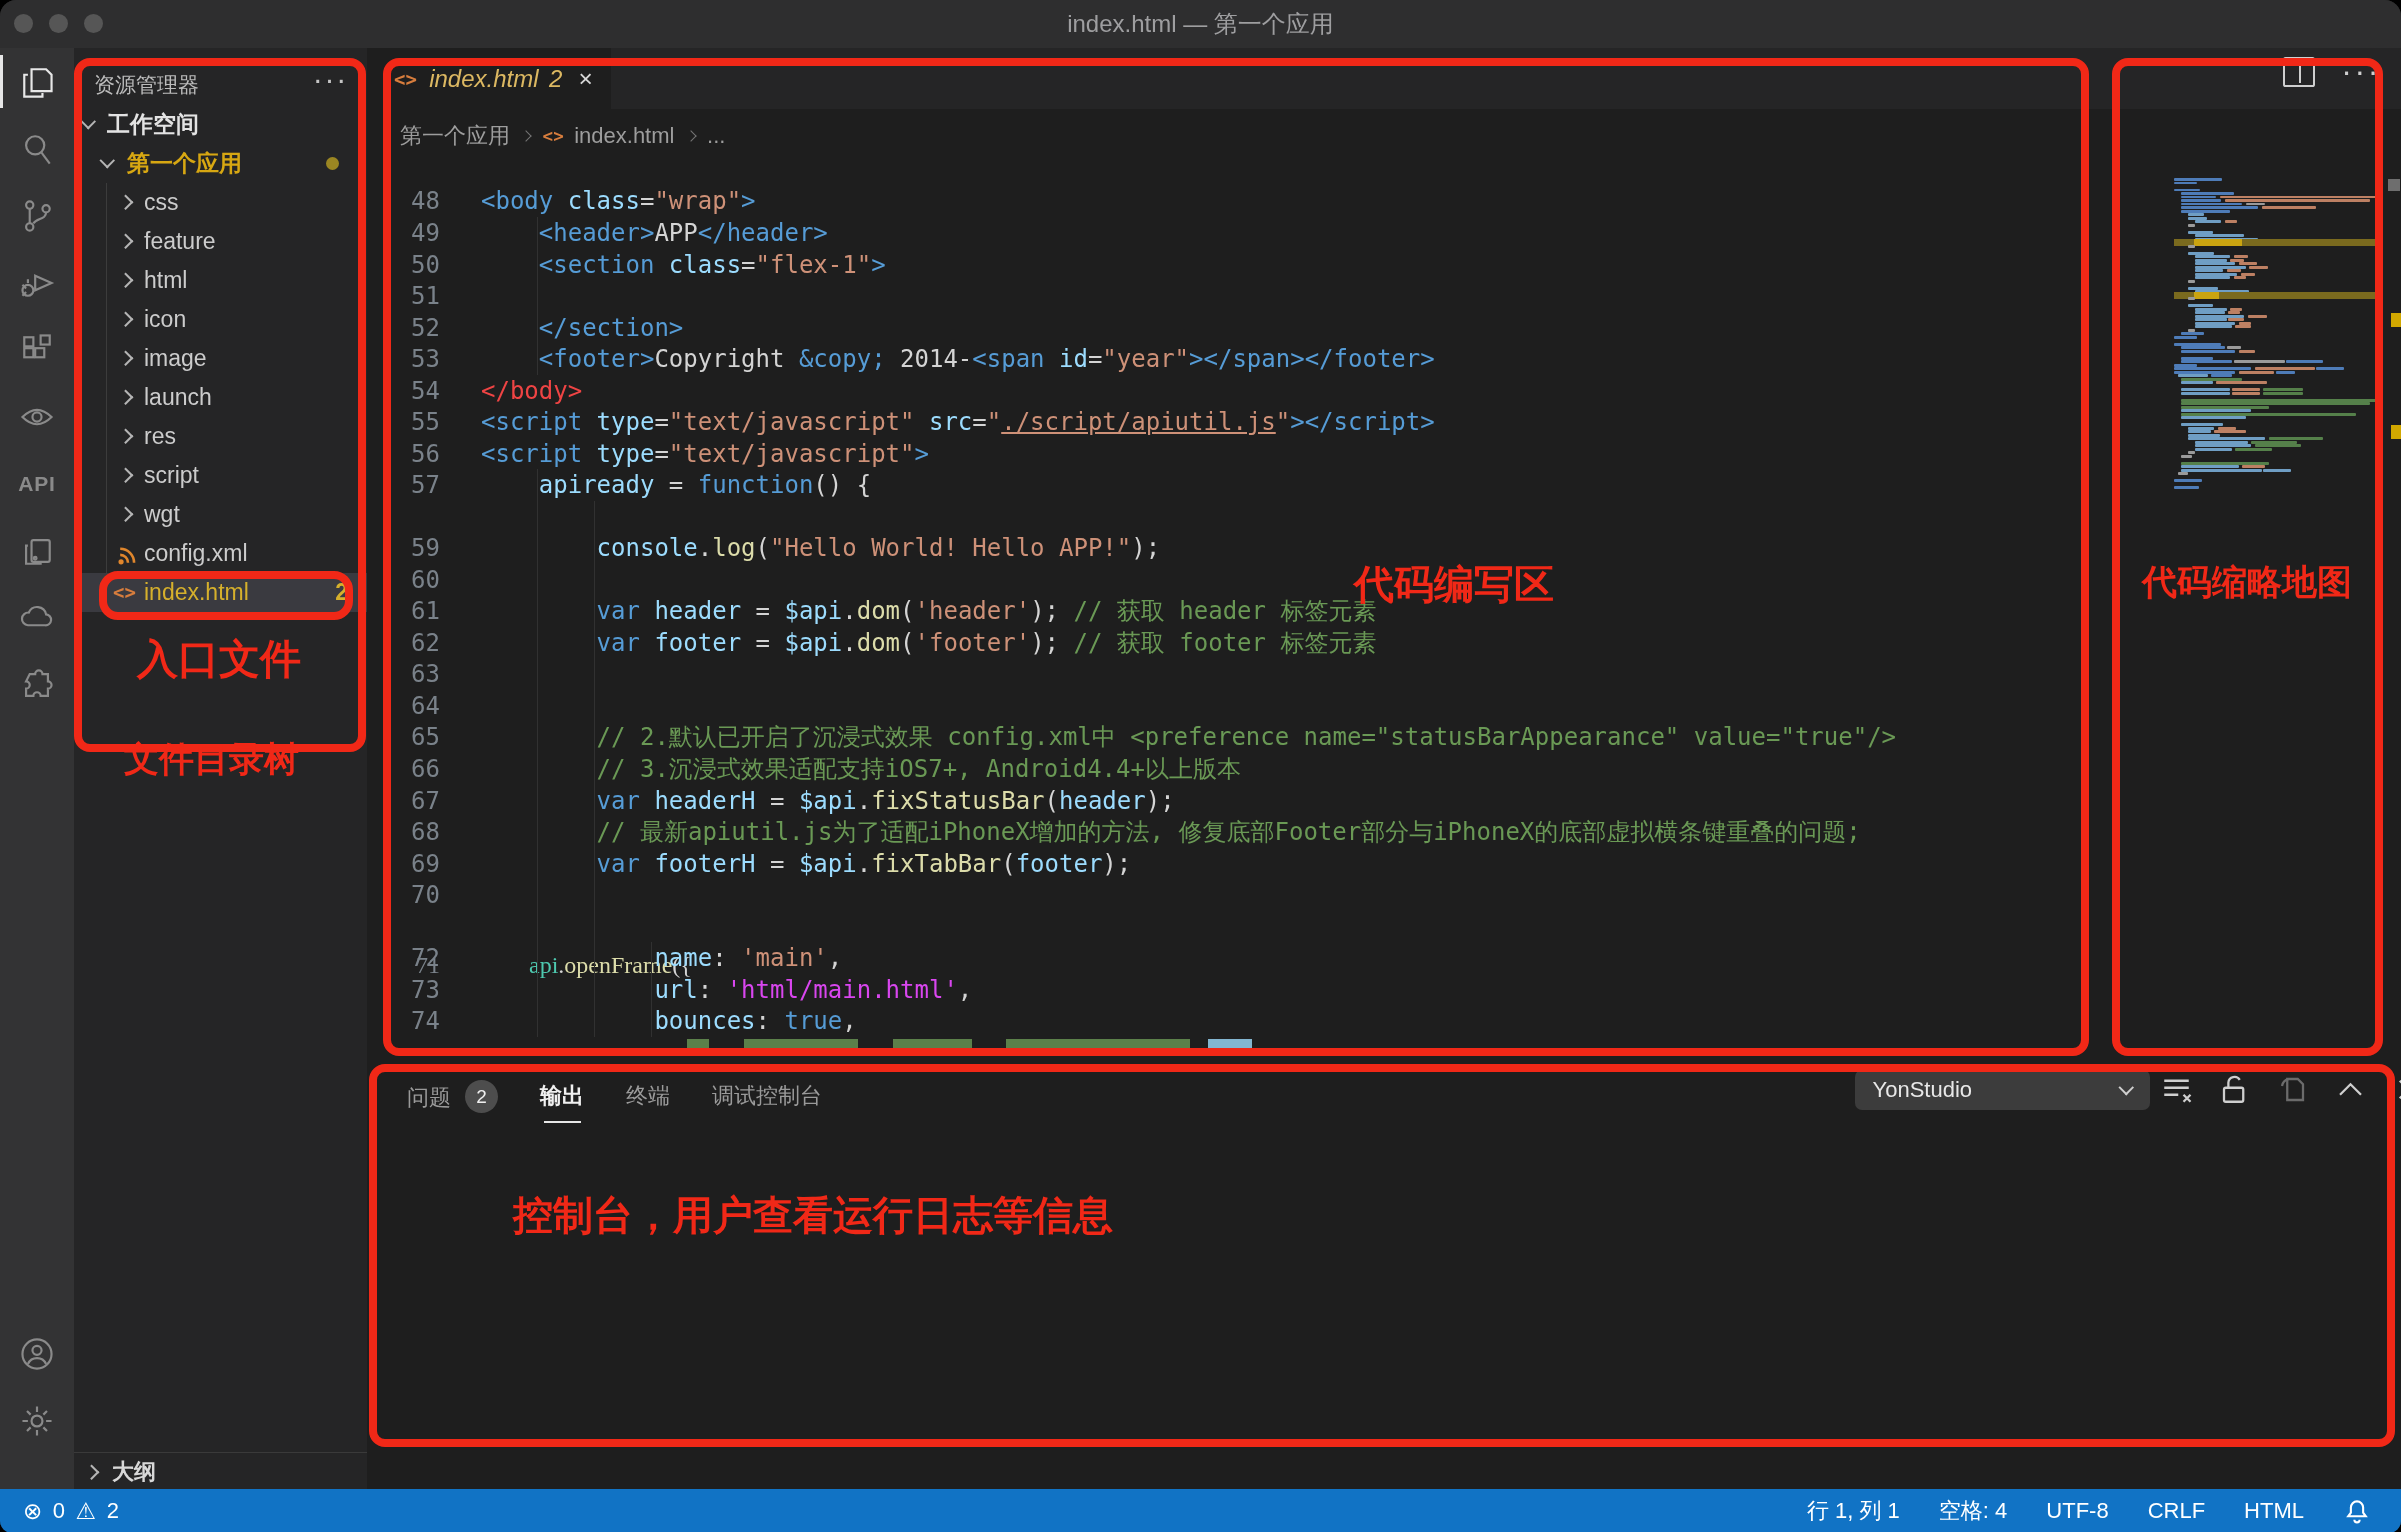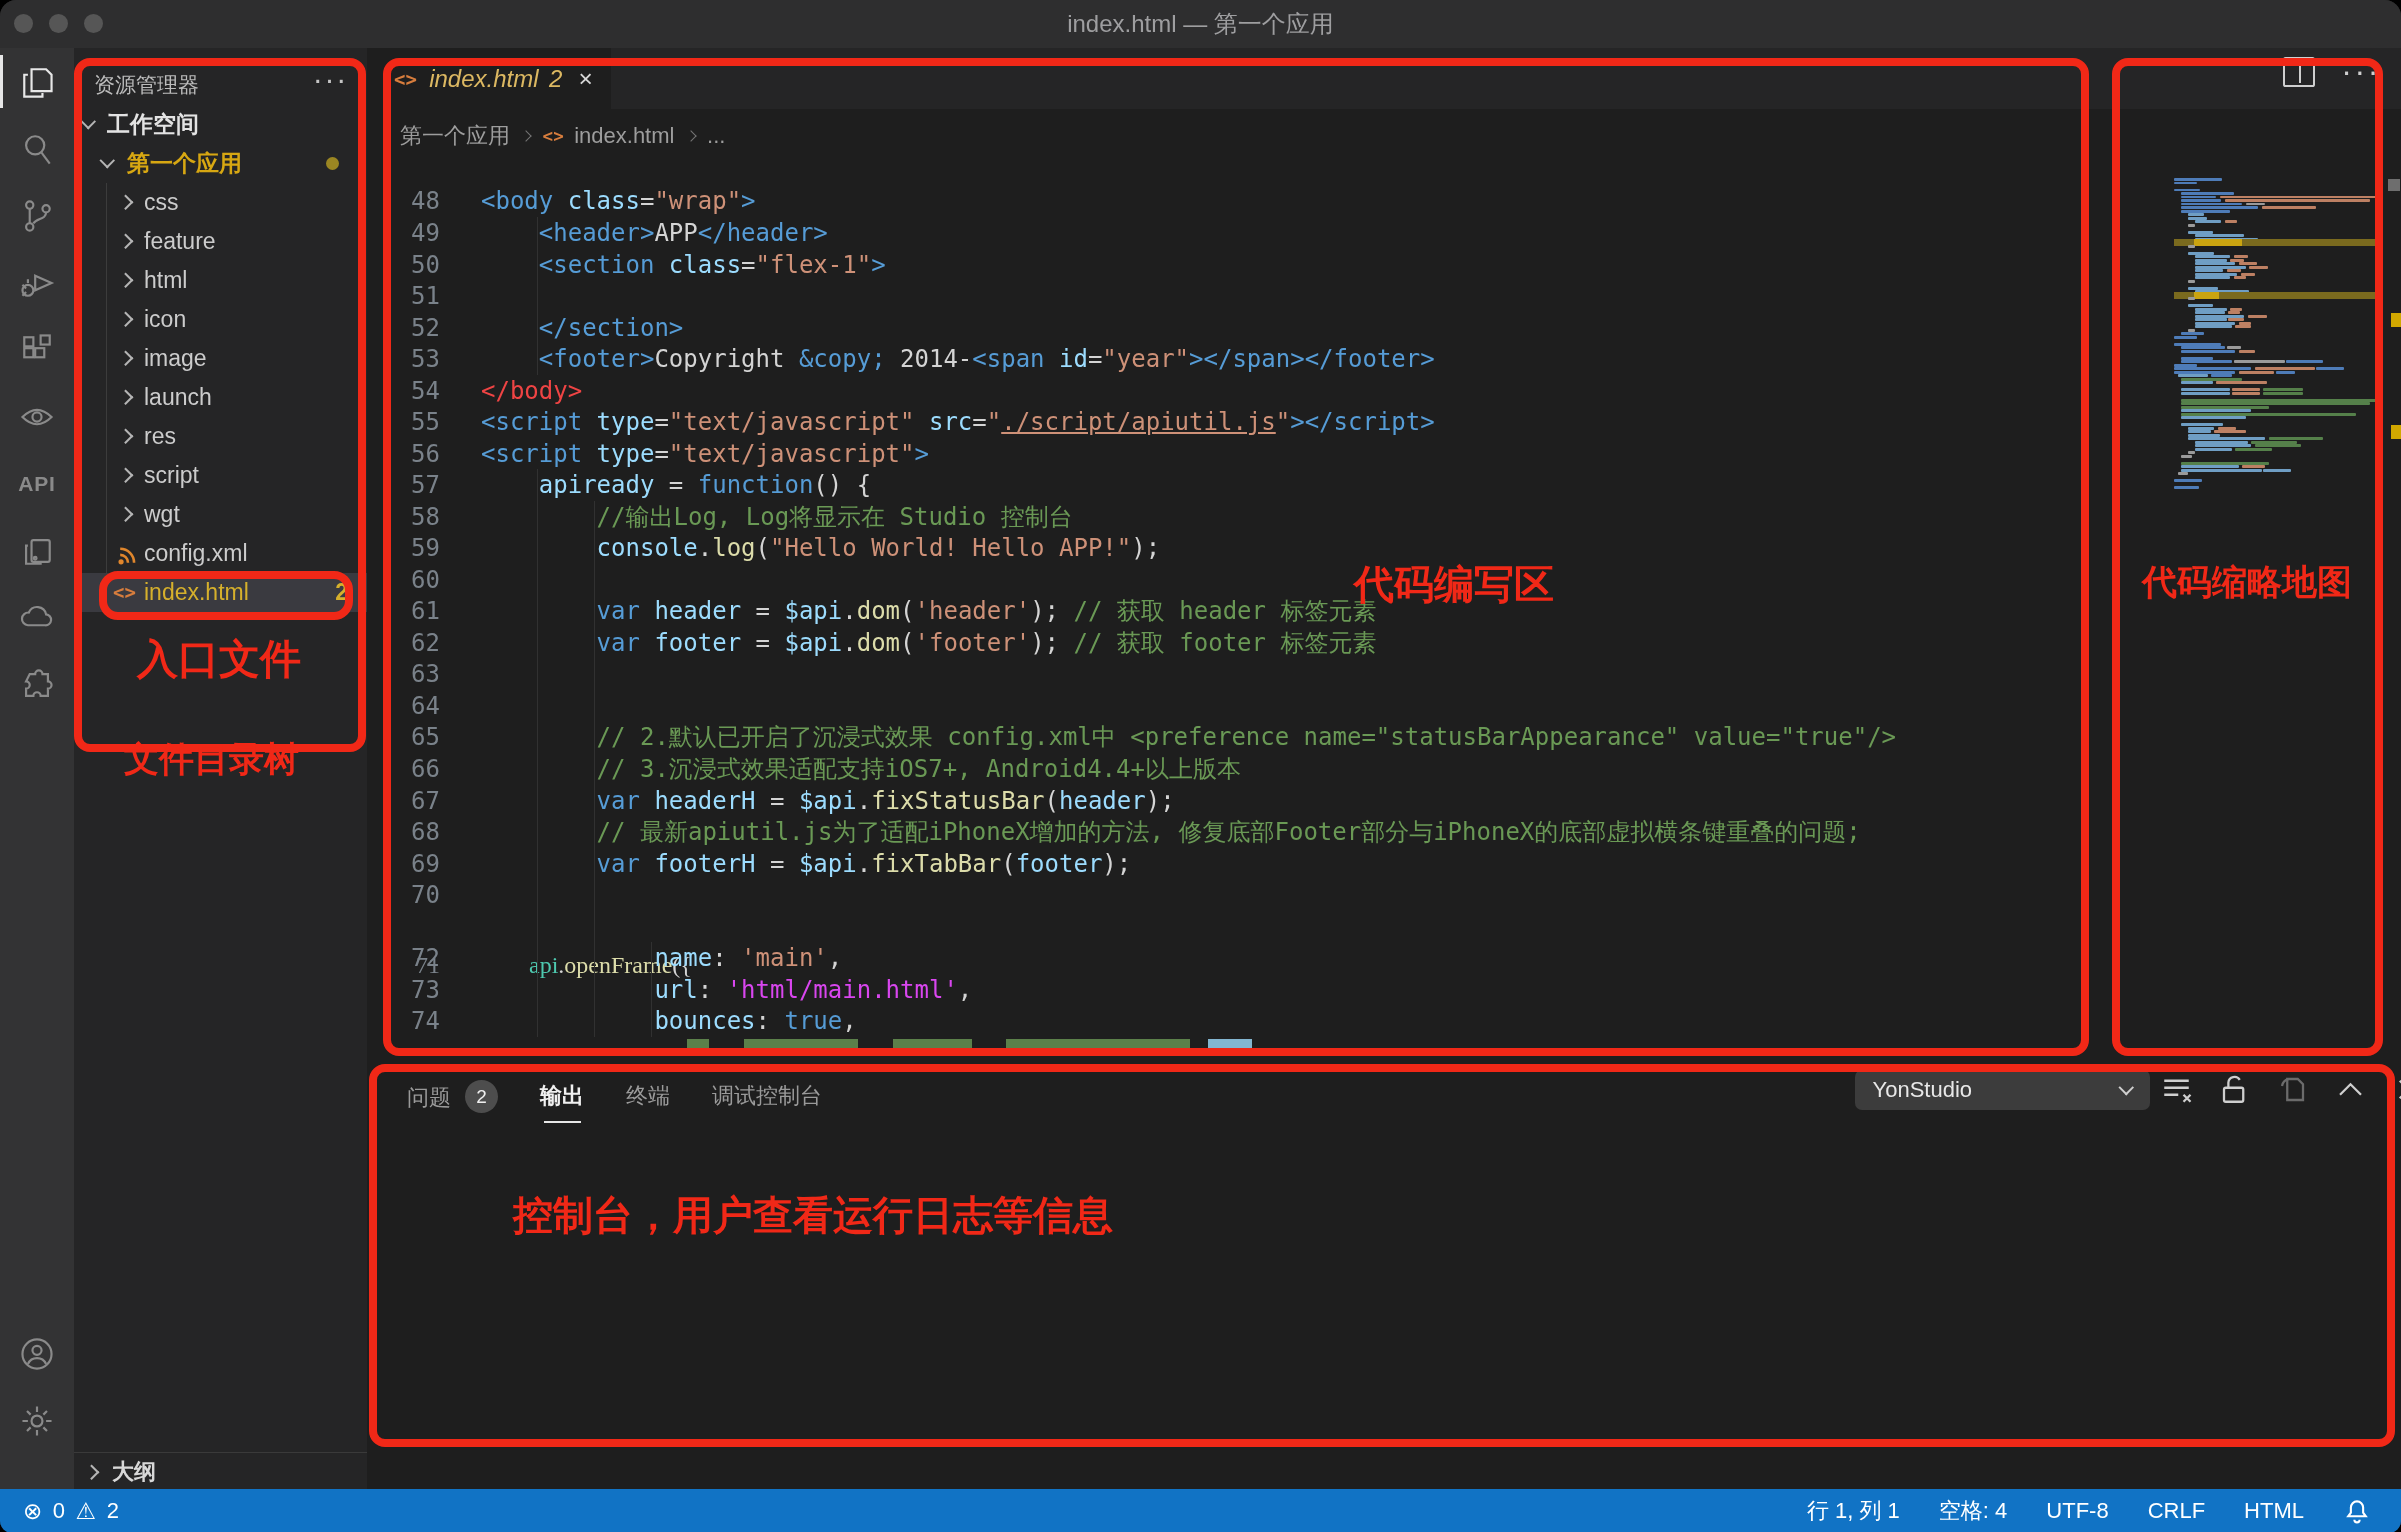--- a/index.html
+++ b/index.html
@@ -293,21 +293,20 @@
         <div class="cl" style="top: 137px;"><span class="num">48</span><span class="src"><span style="color: rgb(86, 156, 214);">&lt;body </span><span style="color: rgb(156, 220, 254);">class</span><span style="color: rgb(212, 212, 212);">=</span><span style="color: rgb(206, 145, 120);">"wrap"</span><span style="color: rgb(86, 156, 214);">&gt;</span></span></div>
         <div class="cl" style="top: 169px;"><span class="num">49</span><span class="src"><span style="color: rgb(212, 212, 212);">    </span><span style="color: rgb(86, 156, 214);">&lt;header&gt;</span><span style="color: rgb(212, 212, 212);">APP</span><span style="color: rgb(86, 156, 214);">&lt;/header&gt;</span></span></div>
         <div class="cl" style="top: 201px;"><span class="num">50</span><span class="src"><span style="color: rgb(212, 212, 212);">    </span><span style="color: rgb(86, 156, 214);">&lt;section </span><span style="color: rgb(156, 220, 254);">class</span><span style="color: rgb(212, 212, 212);">=</span><span style="color: rgb(206, 145, 120);">"flex-1"</span><span style="color: rgb(86, 156, 214);">&gt;</span></span></div>
         <div class="cl" style="top: 232px;"><span class="num">51</span><span class="src"></span></div>
         <div class="cl" style="top: 264px;"><span class="num">52</span><span class="src"><span style="color: rgb(212, 212, 212);">    </span><span style="color: rgb(86, 156, 214);">&lt;/section&gt;</span></span></div>
         <div class="cl" style="top: 295px;"><span class="num">53</span><span class="src"><span style="color: rgb(212, 212, 212);">    </span><span style="color: rgb(86, 156, 214);">&lt;footer&gt;</span><span style="color: rgb(212, 212, 212);">Copyright </span><span style="color: rgb(86, 156, 214);">&amp;copy;</span><span style="color: rgb(212, 212, 212);"> 2014-</span><span style="color: rgb(86, 156, 214);">&lt;span </span><span style="color: rgb(156, 220, 254);">id</span><span style="color: rgb(212, 212, 212);">=</span><span style="color: rgb(206, 145, 120);">"year"</span><span style="color: rgb(86, 156, 214);">&gt;&lt;/span&gt;&lt;/footer&gt;</span></span></div>
         <div class="cl" style="top: 327px;"><span class="num">54</span><span class="src"><span style="color: #ef4444;">&lt;/body&gt;</span></span></div>
         <div class="cl" style="top: 358px;"><span class="num">55</span><span class="src"><span style="color: rgb(86, 156, 214);">&lt;script </span><span style="color: rgb(156, 220, 254);">type</span><span style="color: rgb(212, 212, 212);">=</span><span style="color: rgb(206, 145, 120);">"text/javascript"</span><span style="color: rgb(212, 212, 212);"> </span><span style="color: rgb(156, 220, 254);">src</span><span style="color: rgb(212, 212, 212);">=</span><span style="color: rgb(206, 145, 120);">"</span><span class="tok-u" style="color: rgb(206, 145, 120);">./script/apiutil.js</span><span style="color: rgb(206, 145, 120);">"</span><span style="color: rgb(86, 156, 214);">&gt;&lt;/script&gt;</span></span></div>
         <div class="cl" style="top: 390px;"><span class="num">56</span><span class="src"><span style="color: rgb(86, 156, 214);">&lt;script </span><span style="color: rgb(156, 220, 254);">type</span><span style="color: rgb(212, 212, 212);">=</span><span style="color: rgb(206, 145, 120);">"text/javascript"</span><span style="color: rgb(86, 156, 214);">&gt;</span></span></div>
         <div class="cl" style="top: 421px;"><span class="num">57</span><span class="src"><span style="color: rgb(212, 212, 212);">    </span><span style="color: rgb(156, 220, 254);">apiready</span><span style="color: rgb(212, 212, 212);"> = </span><span style="color: rgb(86, 156, 214);">function</span><span style="color: rgb(212, 212, 212);">() {</span></span></div>
-        <div class="cl" style="top: 453px;"><span class="num">58</span><span class="src"><span style="color: rgb(212, 212, 212);">        </span><span style="color: rgb(106, 153, 85);">//输出Log, Log将显示在 Studio 控制台</span></span></div>
         <div class="cl" style="top: 484px;"><span class="num">59</span><span class="src"><span style="color: rgb(212, 212, 212);">        </span><span style="color: rgb(156, 220, 254);">console</span><span style="color: rgb(212, 212, 212);">.</span><span style="color: rgb(220, 220, 170);">log</span><span style="color: rgb(212, 212, 212);">(</span><span style="color: rgb(206, 145, 120);">"Hello World! Hello APP!"</span><span style="color: rgb(212, 212, 212);">);</span></span></div>
         <div class="cl" style="top: 516px;"><span class="num">60</span><span class="src"></span></div>
         <div class="cl" style="top: 547px;"><span class="num">61</span><span class="src"><span style="color: rgb(212, 212, 212);">        </span><span style="color: rgb(86, 156, 214);">var</span><span style="color: rgb(156, 220, 254);"> header</span><span style="color: rgb(212, 212, 212);"> = </span><span style="color: rgb(156, 220, 254);">$api</span><span style="color: rgb(212, 212, 212);">.</span><span style="color: rgb(220, 220, 170);">dom</span><span style="color: rgb(212, 212, 212);">(</span><span style="color: rgb(206, 145, 120);">'header'</span><span style="color: rgb(212, 212, 212);">); </span><span style="color: rgb(106, 153, 85);">// 获取 header 标签元素</span></span></div>
         <div class="cl" style="top: 579px;"><span class="num">62</span><span class="src"><span style="color: rgb(212, 212, 212);">        </span><span style="color: rgb(86, 156, 214);">var</span><span style="color: rgb(156, 220, 254);"> footer</span><span style="color: rgb(212, 212, 212);"> = </span><span style="color: rgb(156, 220, 254);">$api</span><span style="color: rgb(212, 212, 212);">.</span><span style="color: rgb(220, 220, 170);">dom</span><span style="color: rgb(212, 212, 212);">(</span><span style="color: rgb(206, 145, 120);">'footer'</span><span style="color: rgb(212, 212, 212);">); </span><span style="color: rgb(106, 153, 85);">// 获取 footer 标签元素</span></span></div>
         <div class="cl" style="top: 610px;"><span class="num">63</span><span class="src"></span></div>
         <div class="cl" style="top: 642px;"><span class="num">64</span><span class="src"><span style="color: rgb(212, 212, 212);">        </span></span></div>
         <div class="cl" style="top: 673px;"><span class="num">65</span><span class="src"><span style="color: rgb(212, 212, 212);">        </span><span style="color: rgb(106, 153, 85);">// 2.默认已开启了沉浸式效果 config.xml中 &lt;preference name="statusBarAppearance" value="true"/&gt;</span></span></div>
         <div class="cl" style="top: 705px;"><span class="num">66</span><span class="src"><span style="color: rgb(212, 212, 212);">        </span><span style="color: rgb(106, 153, 85);">// 3.沉浸式效果适配支持iOS7+, Android4.4+以上版本</span></span></div>
         <div class="cl" style="top: 737px;"><span class="num">67</span><span class="src"><span style="color: rgb(212, 212, 212);">        </span><span style="color: rgb(86, 156, 214);">var</span><span style="color: rgb(156, 220, 254);"> headerH</span><span style="color: rgb(212, 212, 212);"> = </span><span style="color: rgb(156, 220, 254);">$api</span><span style="color: rgb(212, 212, 212);">.</span><span style="color: rgb(220, 220, 170);">fixStatusBar</span><span style="color: rgb(212, 212, 212);">(</span><span style="color: rgb(156, 220, 254);">header</span><span style="color: rgb(212, 212, 212);">);</span></span></div>
         <div class="cl" style="top: 768px;"><span class="num">68</span><span class="src"><span style="color: rgb(212, 212, 212);">        </span><span style="color: rgb(106, 153, 85);">// 最新apiutil.js为了适配iPhoneX增加的方法, 修复底部Footer部分与iPhoneX的底部虚拟横条键重叠的问题;</span></span></div>

